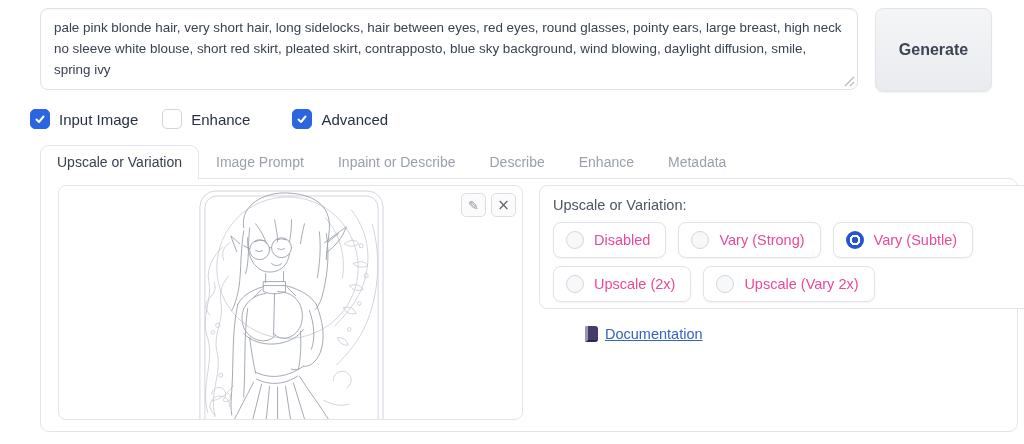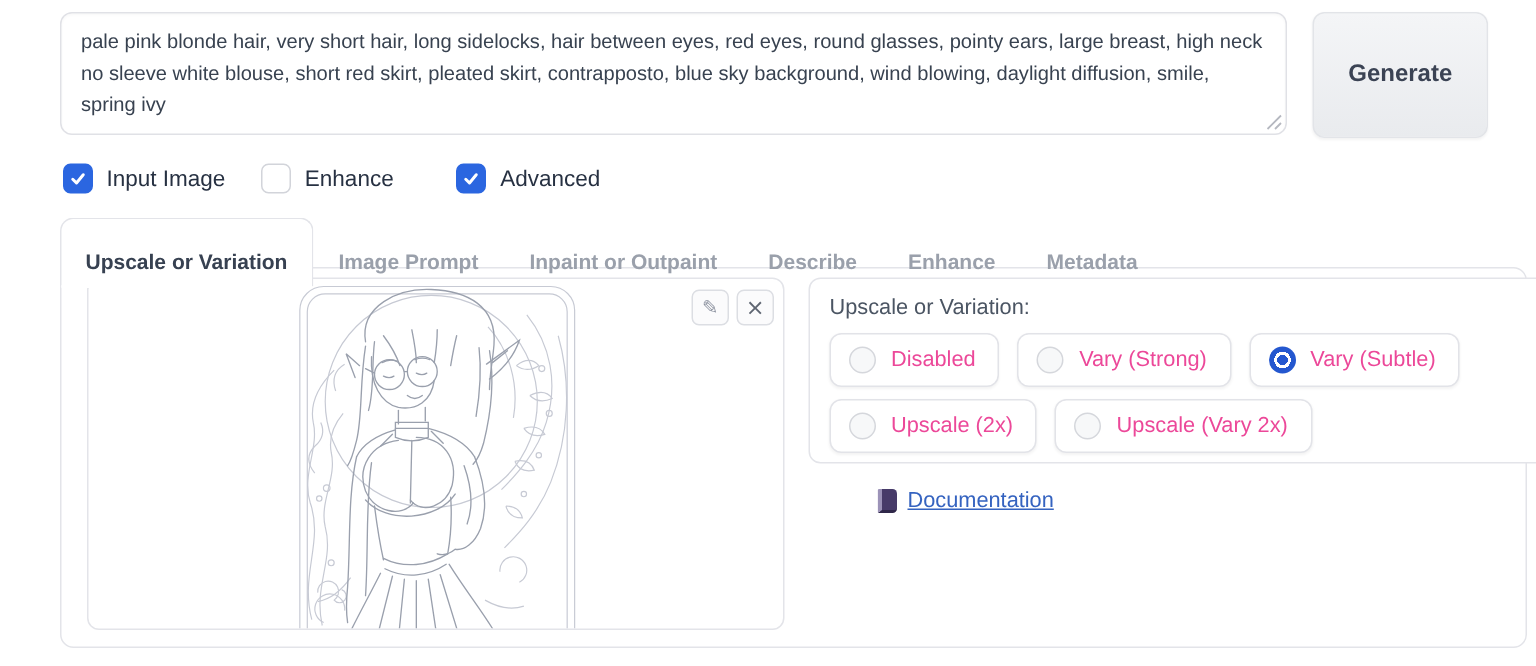--- a/index.html
+++ b/index.html
@@ -53,21 +53,21 @@
     color: #3b4354;
     font-family: "Liberation Sans", sans-serif;
     font-size: 16px;
     font-weight: 700;
     cursor: pointer;
   }
 
   
   .toggles {
     position: absolute;
-    left: 42px; top: 107px;
+    left: 30px; top: 107px;
     display: flex;
     align-items: center;
     gap: 24px;
     height: 24px;
   }
   .toggle-item { display: flex; align-items: center; gap: 9px; cursor: pointer; }
   .toggle-item:nth-child(2) { margin-right: 18px; }
   .checkbox {
     width: 20px; height: 20px;
     border: 1px solid #d2d4da;
@@ -82,23 +82,23 @@
 
   
   .tabs {
     position: absolute;
     left: 40px; top: 145px;
     display: flex;
     align-items: stretch;
     z-index: 2;
   }
   .tab {
-    padding: 20px 16px 9px;
+    padding: 8px 16px 9px;
     font-size: 14px;
-    font-weight: 700;
+    font-weight: 400;
     color: #9aa0ab;
     border: 1px solid transparent;
     border-bottom: none;
     cursor: pointer;
     white-space: nowrap;
   }
   .tab.active {
     color: #374151;
     background: #fff;
     border-color: #e3e4e9;
@@ -243,21 +243,21 @@
           <path d="M2.5,6.5 L5,9 L9.5,3.5" stroke="#fff" stroke-width="2" fill="none" stroke-linecap="round" stroke-linejoin="round"></path>
         </svg>
       </span>
       <span class="toggle-label">Advanced</span>
     </div>
   </div>
 
   <div class="tabs">
     <div class="tab active">Upscale or Variation</div>
     <div class="tab">Image Prompt</div>
-    <div class="tab">Inpaint or Outpaint</div>
+    <div class="tab">Inpaint or Describe</div>
     <div class="tab">Describe</div>
     <div class="tab">Enhance</div>
     <div class="tab">Metadata</div>
   </div>
 
   <div class="panel">
 
     <div class="preview">
       <svg class="art" viewBox="0 0 235 234">
         <g stroke="#c7cad4" fill="none" stroke-width="0.8">

